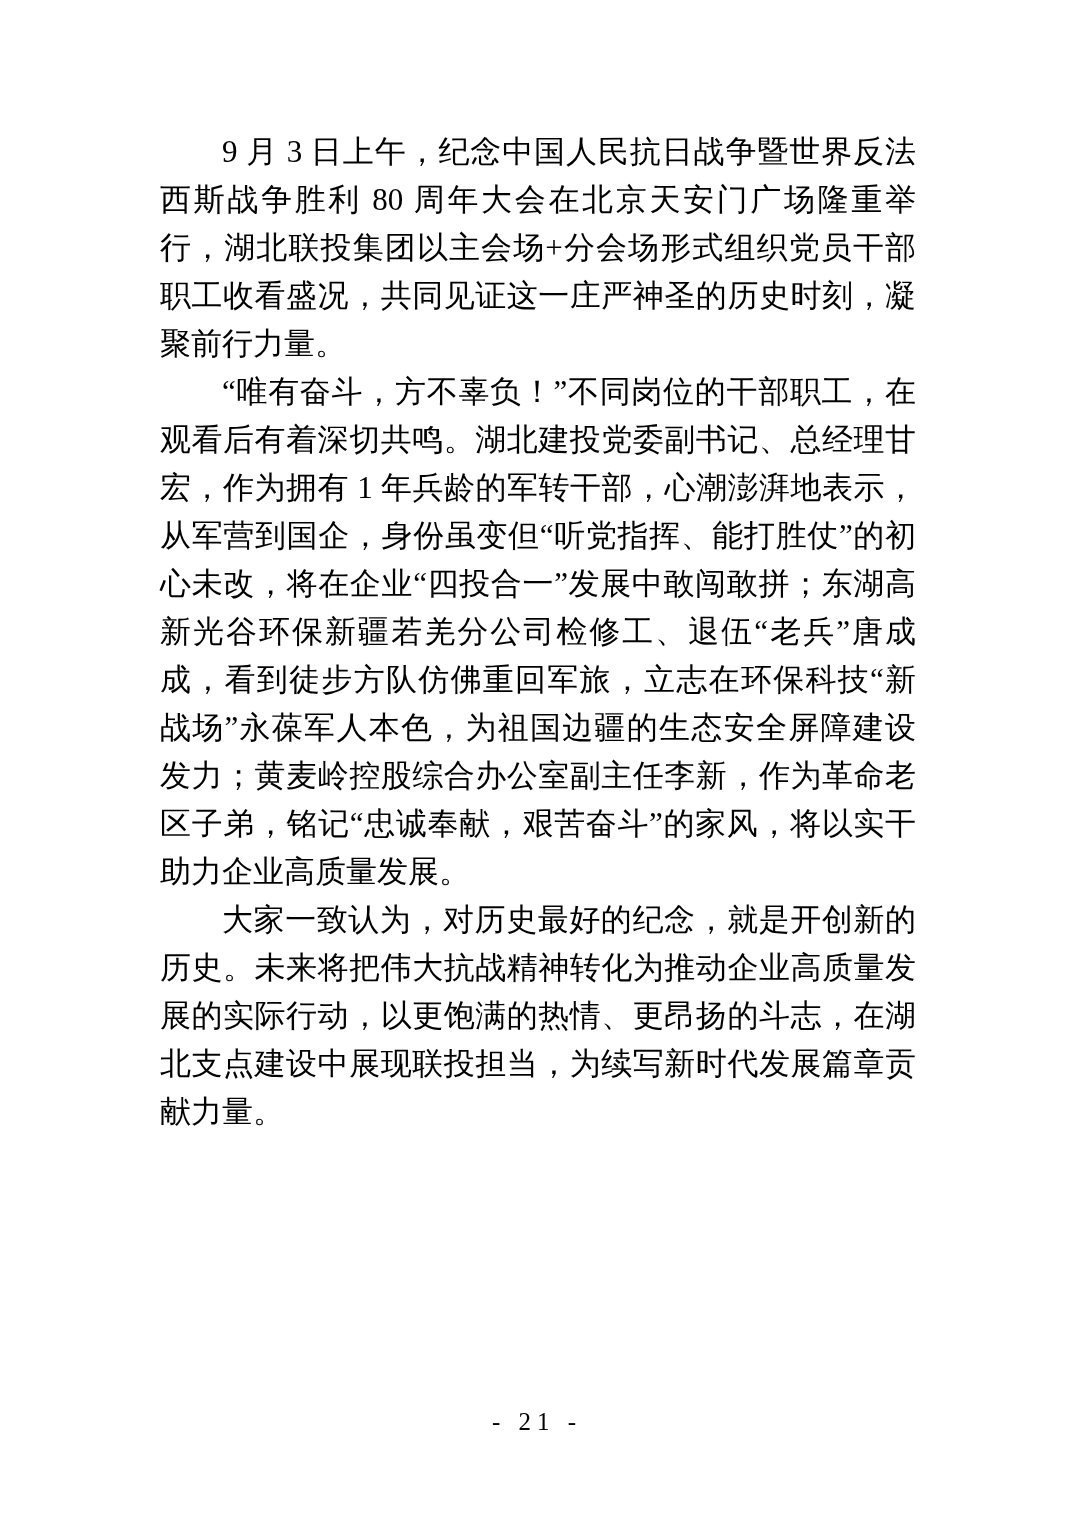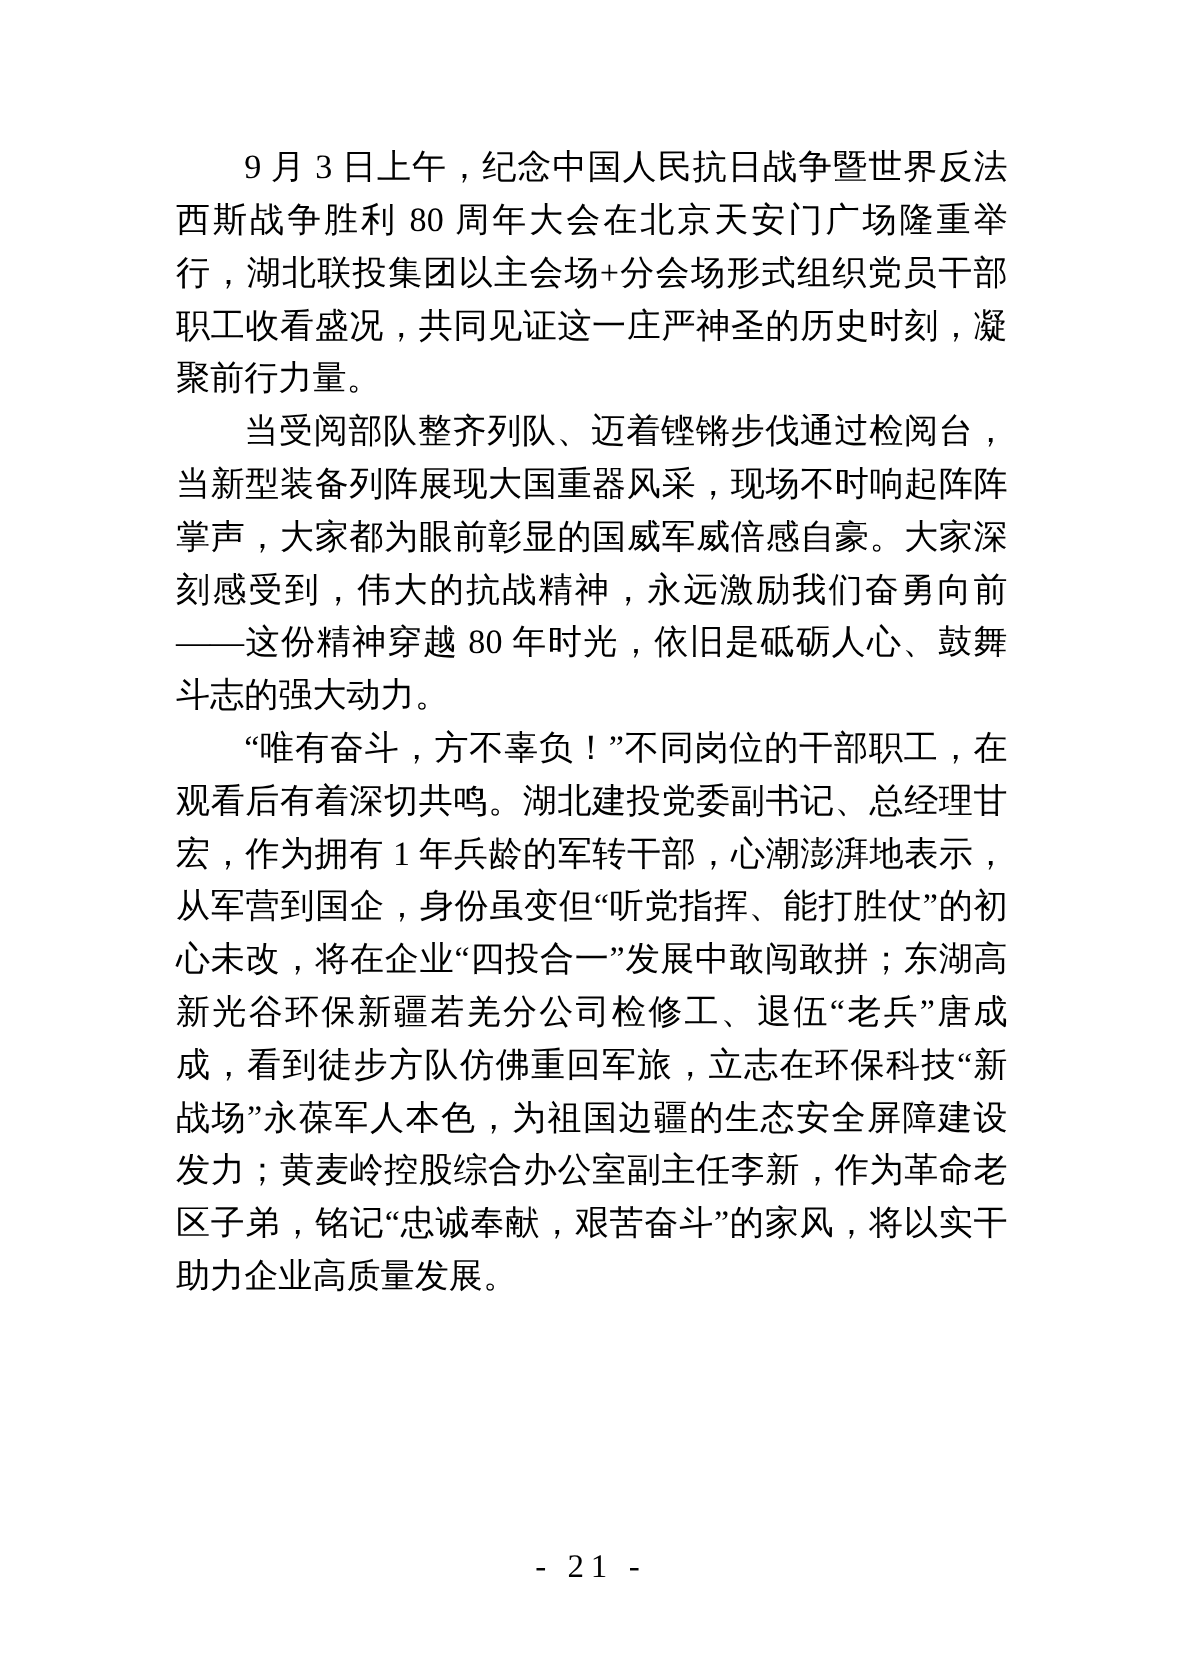--- a/index.html
+++ b/index.html
@@ -35,31 +35,31 @@
   }
   .page-footer {
     position: absolute;
     top: 1408px;
     left: 0;
     width: 100%;
     text-align: center;
   }
   .page-number {
     display: inline-block;
-    font-size: 30px;
+    font-size: 25px;
     letter-spacing: 6px;
     color: #000000;
     font-family: "Liberation Serif", "DejaVu Serif", serif;
   }
 </style>
 </head>
 <body>
 
 <div class="page">
   <div class="content">
     <p class="para">9 月 3 日上午，纪念中国人民抗日战争暨世界反法西斯战争胜利 80 周年大会在北京天安门广场隆重举行，湖北联投集团以主会场+分会场形式组织党员干部职工收看盛况，共同见证这一庄严神圣的历史时刻，凝聚前行力量。</p>
-    <p class="para">当受阅部队整齐列队、迈着铿锵步伐通过检阅台，当新型装备列阵展现大国重器风采，现场不时响起阵阵掌声，大家都为眼前彰显的国威军威倍感自豪。大家深刻感受到，伟大的抗战精神，永远激励我们奋勇向前——这份精神穿越 80 年时光，依旧是砥砺人心、鼓舞斗志的强大动力。</p>
     <p class="para">“唯有奋斗，方不辜负！”不同岗位的干部职工，在观看后有着深切共鸣。湖北建投党委副书记、总经理甘宏，作为拥有 1 年兵龄的军转干部，心潮澎湃地表示，从军营到国企，身份虽变但“听党指挥、能打胜仗”的初心未改，将在企业“四投合一”发展中敢闯敢拼；东湖高新光谷环保新疆若羌分公司检修工、退伍“老兵”唐成成，看到徒步方队仿佛重回军旅，立志在环保科技“新战场”永葆军人本色，为祖国边疆的生态安全屏障建设发力；黄麦岭控股综合办公室副主任李新，作为革命老区子弟，铭记“忠诚奉献，艰苦奋斗”的家风，将以实干助力企业高质量发展。</p>
+    <p class="para">大家一致认为，对历史最好的纪念，就是开创新的历史。未来将把伟大抗战精神转化为推动企业高质量发展的实际行动，以更饱满的热情、更昂扬的斗志，在湖北支点建设中展现联投担当，为续写新时代发展篇章贡献力量。</p>
   </div>
   <div class="page-footer">
     <span class="page-number">- 21 -</span>
   </div>
 </div>
 
 </body></html>

